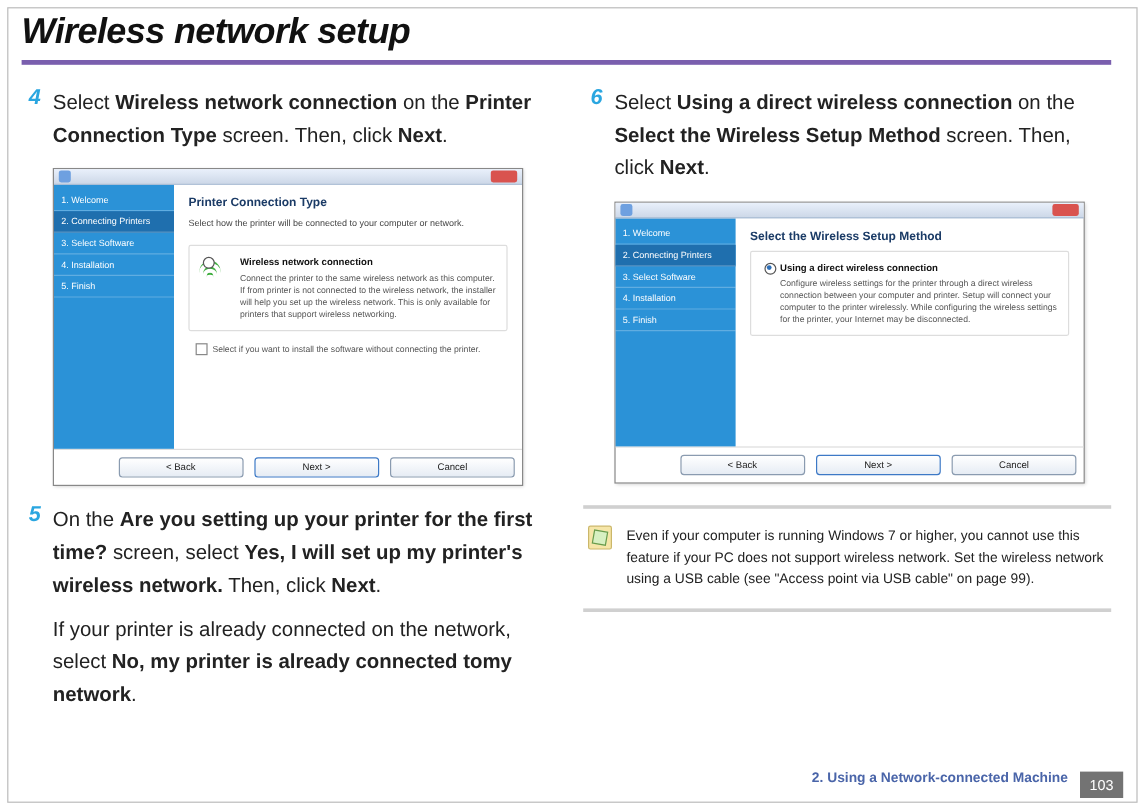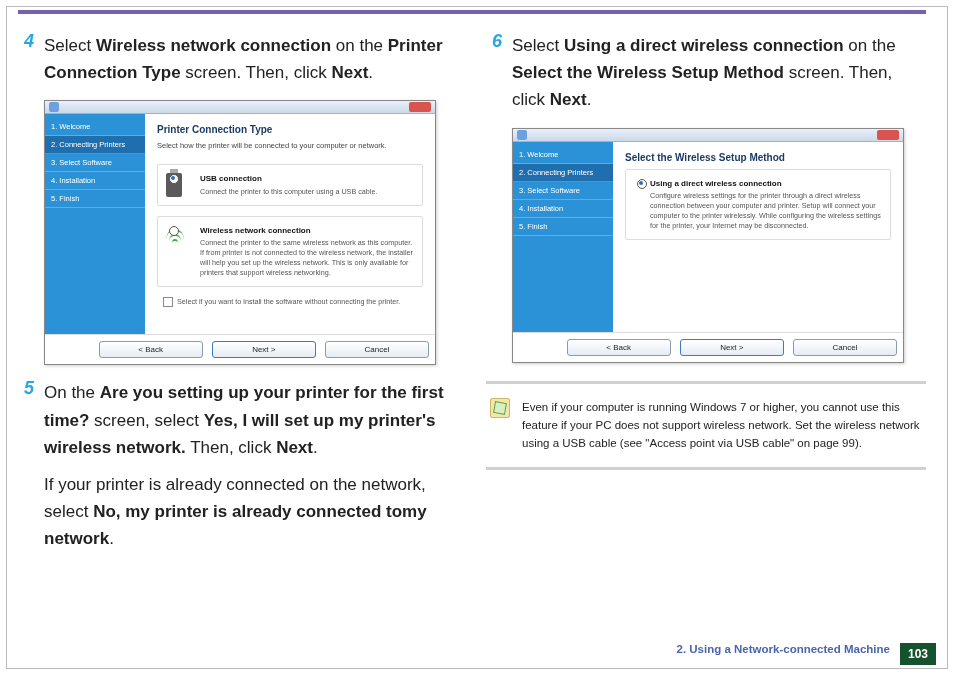--- a/index.html
+++ b/index.html
@@ -135,34 +135,35 @@
 
 
 .footer{
   position:absolute;bottom:10px;right:18px;
   display:flex;gap:10px;
 }
 .footer .chapter{
   color:#4a65a9;font-weight:700;font-size:11.5px;
 }
 .footer .pg{
-  background:#14532d;color:#fff;font-weight:700;
+  background:#737373;color:#fff;font-weight:400;
   padding:4px 8px;font-size:12px;
 }
 .border-frame{
   position:absolute;left:6px;top:6px;right:6px;bottom:6px;
   border:1px solid #bbb;pointer-events:none;
 }
 </style>
 </head>
 <body>
 
 <div class="border-frame"></div>
 
 <div class="page">
+  <h1>Wireless network setup</h1>
   <div class="rule"></div>
 
   <div class="cols">
 
     <div class="col">
 
       <div class="step">
         <div class="num">4</div>
         <div class="step-body">
           <span>Select </span><b>Wireless network connection</b><span> on the </span><b>Printer Connection Type</b><span> screen. Then, click </span><b>Next</b><span>.</span>
@@ -179,26 +180,20 @@
             <div class="item">1. Welcome</div>
             <div class="item active">2. Connecting Printers</div>
             <div class="item">3. Select Software</div>
             <div class="item">4. Installation</div>
             <div class="item">5. Finish</div>
           </div>
           <div class="main">
             <h3>Printer Connection Type</h3>
             <div class="sub">Select how the printer will be connected to your computer or network.</div>
 
-            <div class="opt usb">
-              <span class="usbicon"></span>
-              <span class="radio checked"></span>
-              <span class="label">USB connection</span>
-              <span>Connect the printer to this computer using a USB cable.</span>
-            </div>
 
             <div class="opt wifi">
               <span class="wifiicon">
                 <span class="arc a1"></span>
                   <span class="arc a2"></span>
                   <span class="arc a3"></span>
               </span>
               <span class="radio"></span>
               <span class="label">Wireless network connection</span>
               <span>Connect the printer to the same wireless network as this computer.

